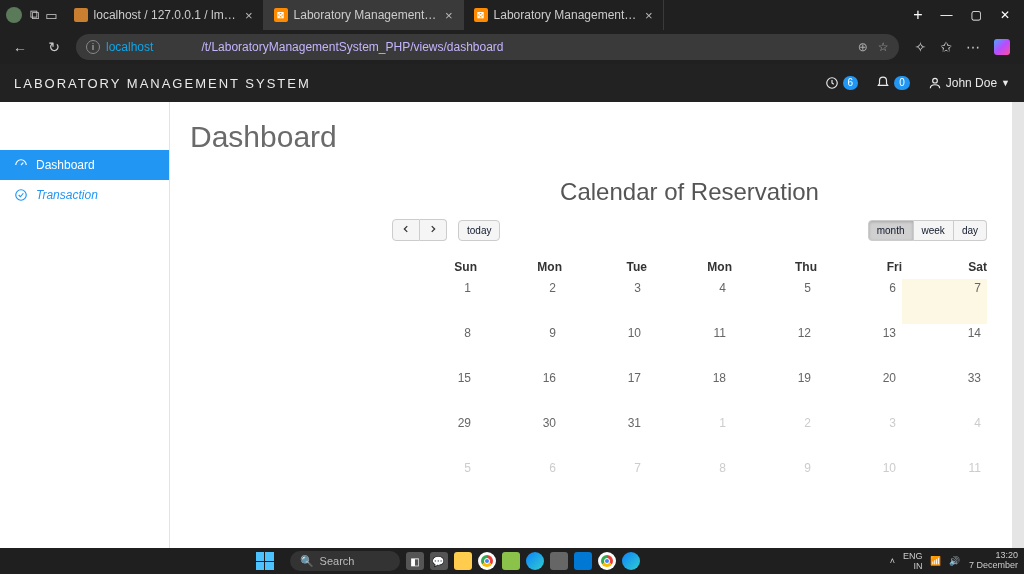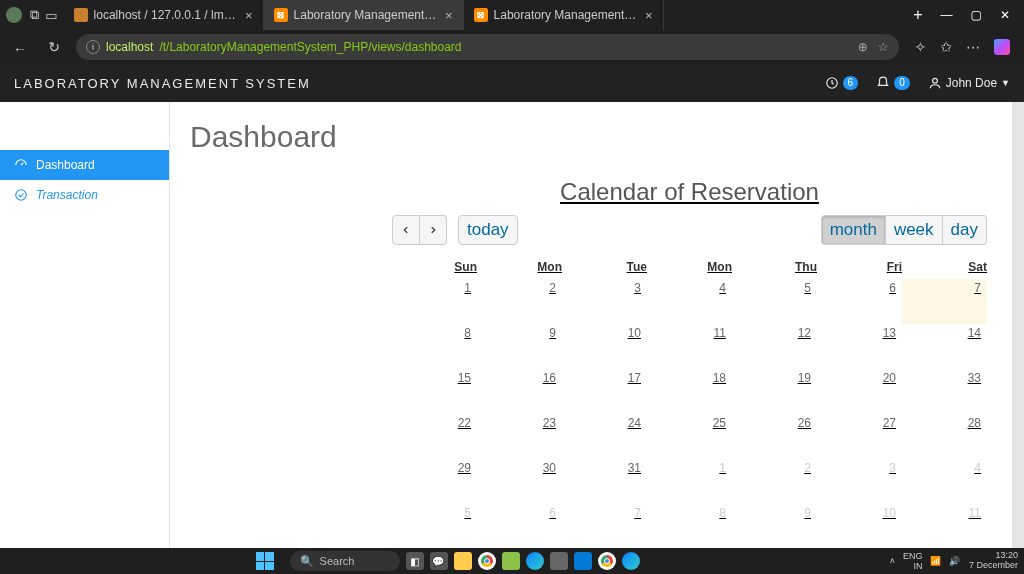--- a/index.html
+++ b/index.html
@@ -16,22 +16,22 @@
 .tab-item .favicon { width: 14px; height: 14px; background: #ff8a00; border-radius: 2px; display:flex; align-items:center; justify-content:center; color:#fff; font-size:9px; font-weight:bold; }
 .tab-item .favicon.pm { background: #c97f2f; }
 .tab-item .title { white-space: nowrap; overflow: hidden; text-overflow: ellipsis; flex: 1; }
 .tab-item .close { color: #bbb; font-size: 13px; }
 .new-tab { color: #fff; padding: 0 10px; font-size: 16px; display:flex; align-items:center; }
 
 .addrbar { height: 34px; background: #202020; display: flex; align-items: center; padding: 0 8px; gap: 10px; }
 .addrbar .nav-icn { color: #ccc; font-size: 14px; width: 24px; text-align: center; cursor:pointer; }
 .addrbar .url-box { flex: 1; background: #3a3a3a; border-radius: 16px; height: 26px; display: flex; align-items: center; padding: 0 10px; color: #ccc; font-size: 12px; gap: 6px; }
 .addrbar .url-box .info { border:1px solid #888; border-radius:50%; width:14px; height:14px; display:inline-flex; align-items:center; justify-content:center; font-size:9px; }
-.addrbar .url-box .host { color: #bef264; }
-.addrbar .url-box .path { color: #84cc16; }
+.addrbar .url-box .host { color: #0ea5e9; }
+.addrbar .url-box .path { color: #c4b5fd; margin-left: 42px; }
 .addrbar .url-box .right-icns { margin-left:auto; display:flex; gap:10px; color:#aaa; }
 .addrbar .chrome-right { display:flex; gap:14px; color:#ccc; font-size:14px; padding:0 6px; }
 .addrbar .chrome-right span { cursor:pointer; }
 .copilot { width:16px; height:16px; border-radius:3px; background: linear-gradient(135deg,#4da6ff,#b84dff,#ff4d9e); }
 
 
 .app-header { height: 38px; background: #222; display:flex; align-items:center; padding: 0 14px; color:#eaeaea; }
 .brand { font-size: 13px; letter-spacing: 2px; font-weight: 400; }
 .app-header .spacer { flex:1; }
 .hdr-item { display:flex; align-items:center; gap:4px; margin-left:18px; color:#eaeaea; font-size:12px; cursor:pointer; }
@@ -42,25 +42,25 @@
 
 .workspace { background:#fff; position:relative; height: calc(574px - 30px - 34px - 38px - 26px); display:flex; border-right: 12px solid #3a3a3a22; }
 .sidebar { width: 170px; border-right: 1px solid #e3e3e3; padding-top: 48px; background:#fff; }
 .side-item { display:flex; align-items:center; gap:8px; padding:8px 14px; font-size:12px; cursor:pointer; }
 .side-item.active { background:#2196f3; color:#fff; }
 .side-item.inactive { color:#2196f3;font-style:italic; }
 .side-item svg { width:14px; height:14px; }
 
 .main { flex:1; padding: 18px 0 0 20px; overflow:hidden; }
 .page-title { font-size: 30px; color:#6a6a6a; font-weight:400; margin-bottom: 24px; }
-.cal-wrap { width: 595px; margin-left: 202px; text-decoration: underline; }
+.cal-wrap { width: 595px; margin-left: 202px; }
 .cal-title { text-align:center; font-size:24px; color:#555; margin-bottom:8px; }
 .cal-toolbar { display:flex; align-items:center; justify-content:center; gap:6px; margin-bottom:10px; position:relative; height:32px; }
 .btn-group { display:flex; }
-.tb-btn { border:1px solid #ccc; background:#f5f5f5; padding:4px 8px; font-size:17px; cursor:pointer; color:#0369a1; }
+.tb-btn { border:1px solid #ccc; background:#f5f5f5; padding:4px 8px; font-size:10px; cursor:pointer; color:#0f172a; }
 .tb-btn:first-child { border-radius:4px 0 0 4px; }
 .tb-btn:last-child { border-radius:0 4px 4px 0; }
 .btn-group .tb-btn + .tb-btn { border-left:none; }
 .tb-btn.solo { border-radius:4px; }
 .tb-btn.active { background:#d0d0d0; box-shadow: inset 0 1px 3px rgba(0,0,0,.2); }
 .cal-month-label { font-size:25px; color:#555; margin:0 10px; }
 .nav-group { position:absolute; left:0; }
 .today-group { position:absolute; left:66px; }
 .view-group { position:absolute; right:0; }
 
@@ -240,29 +240,20 @@
             <tr>
               <td>15</td>
               <td>16</td>
               <td>17</td>
               <td>18</td>
               <td>19</td>
               <td>20</td>
               <td>33</td>
             </tr>
             <tr>
-              <td>22</td>
-              <td>23</td>
-              <td>24</td>
-              <td>25</td>
-              <td>26</td>
-              <td>27</td>
-              <td>28</td>
-            </tr>
-            <tr>
               <td>29</td>
               <td>30</td>
               <td>31</td>
               <td class="other">1</td>
               <td class="other">2</td>
               <td class="other">3</td>
               <td class="other">4</td>
             </tr>
             <tr>
               <td class="other">5</td>

